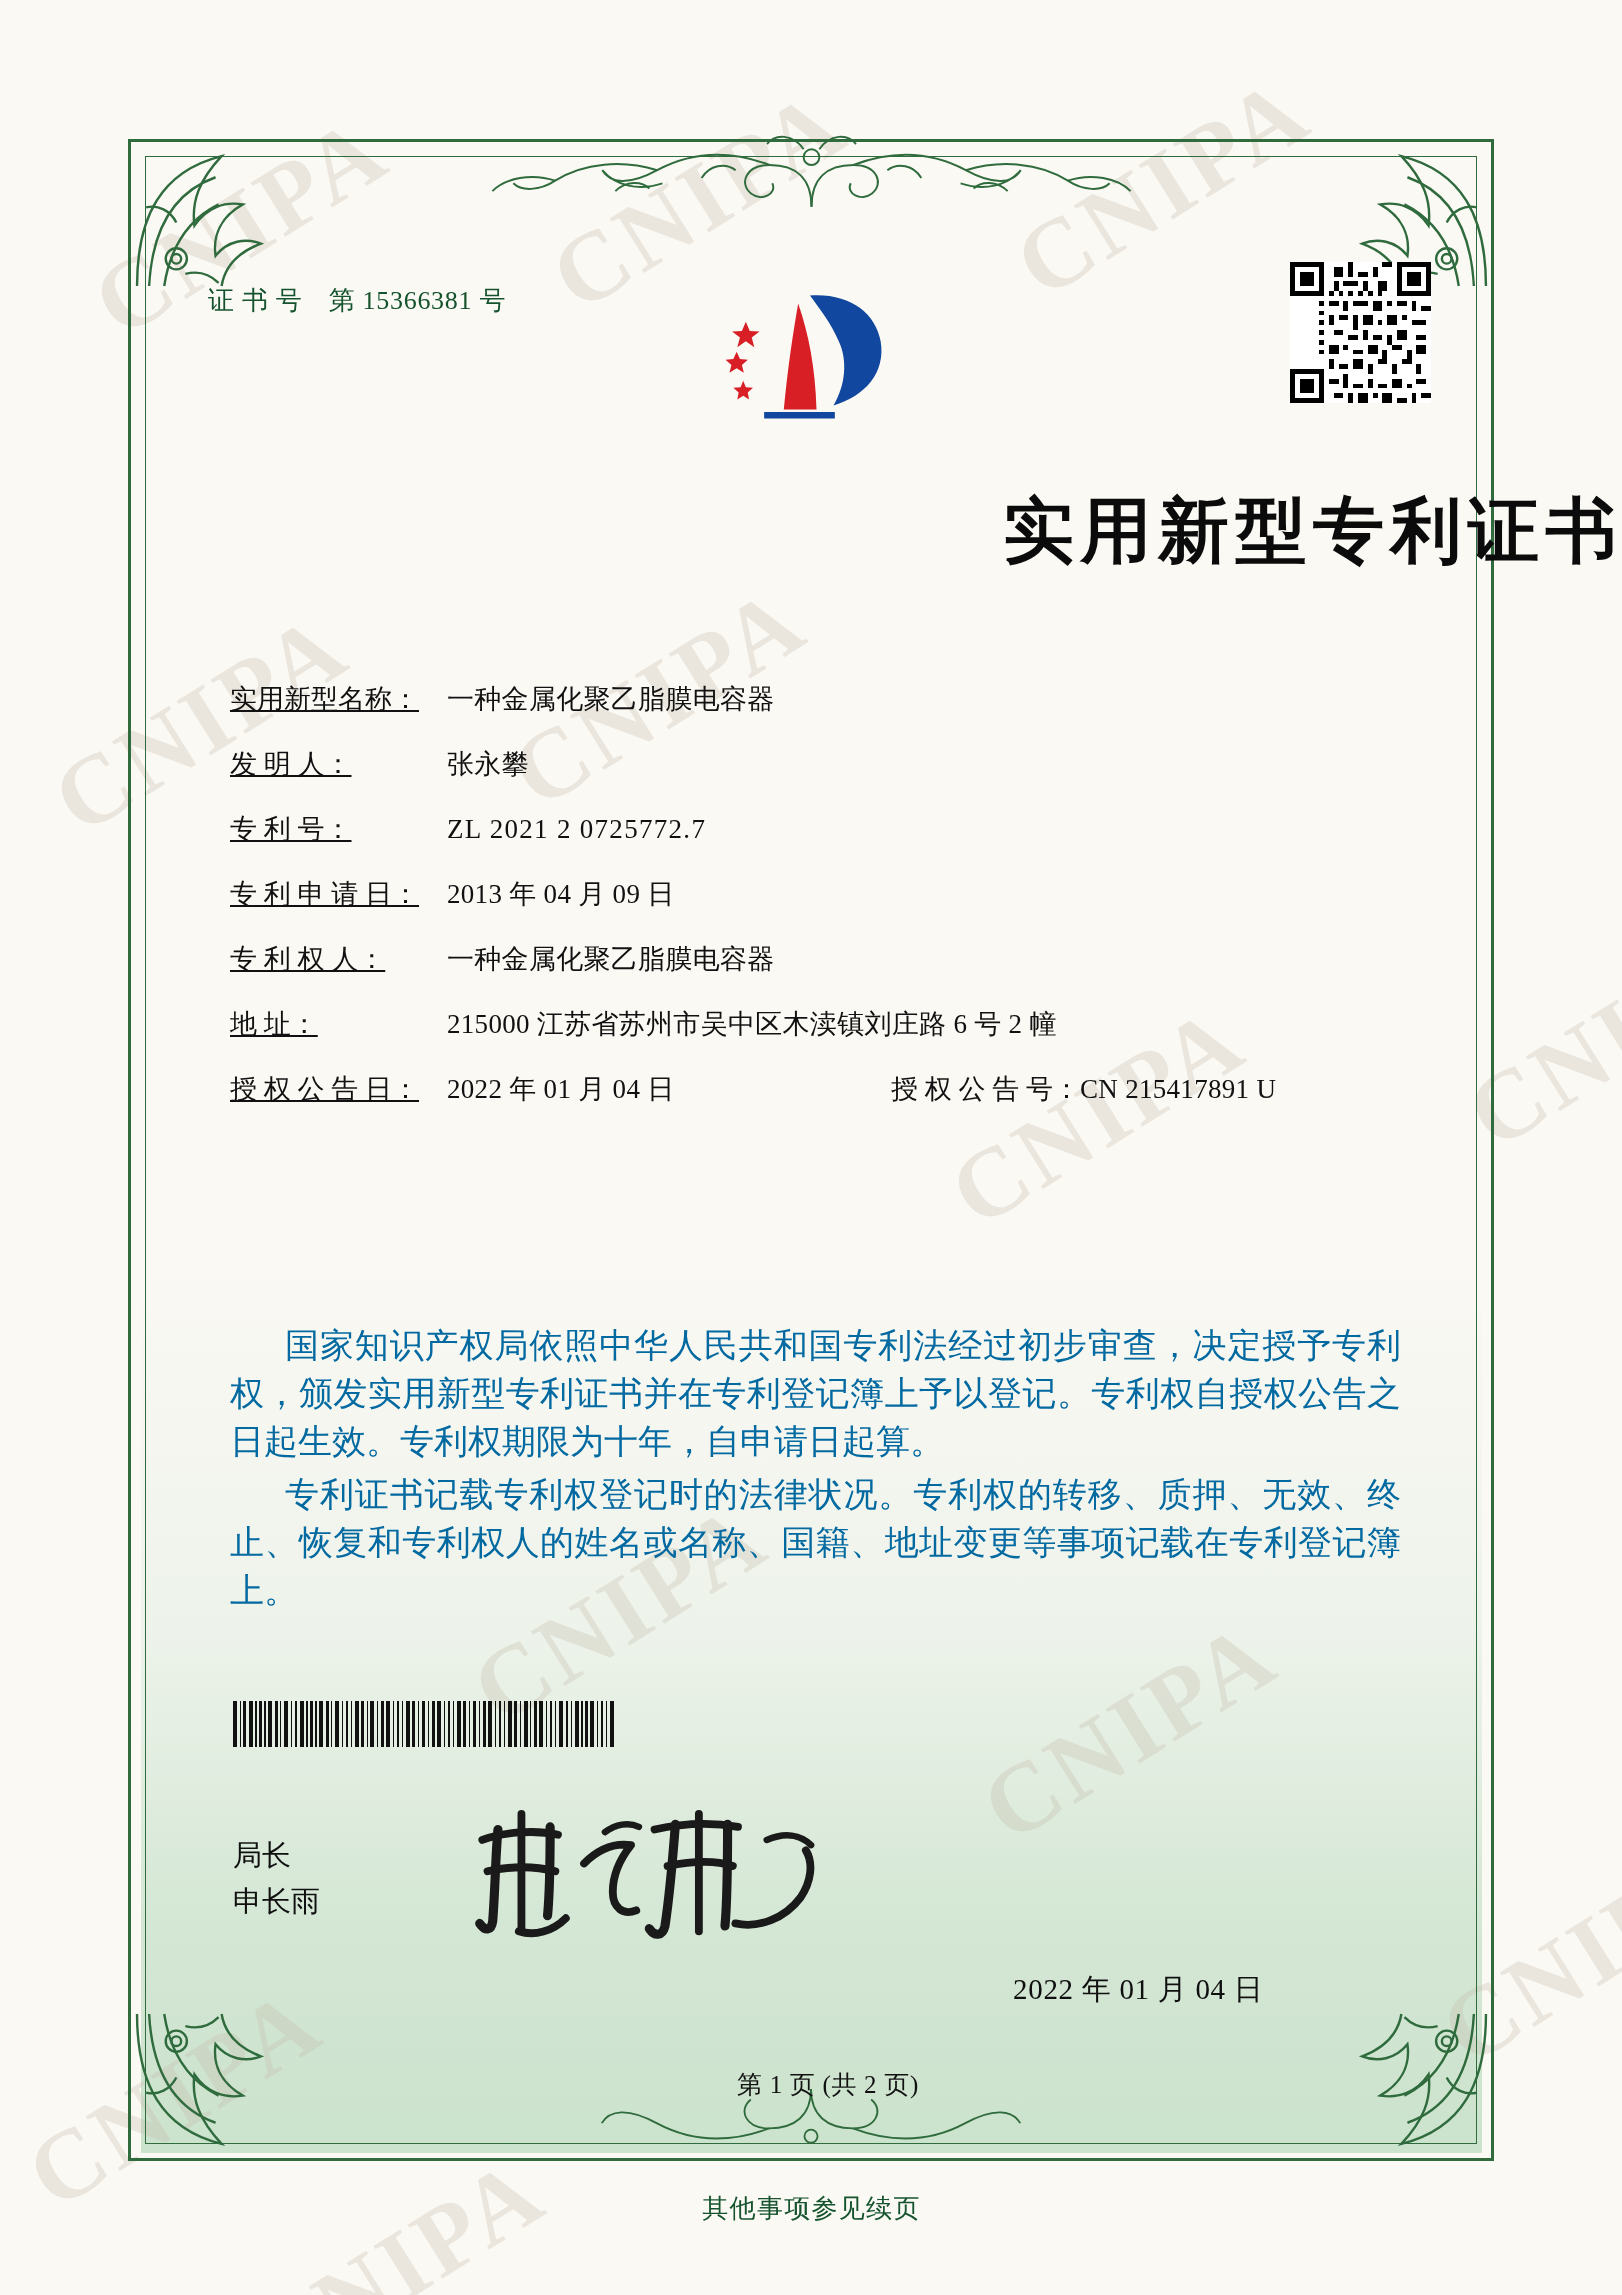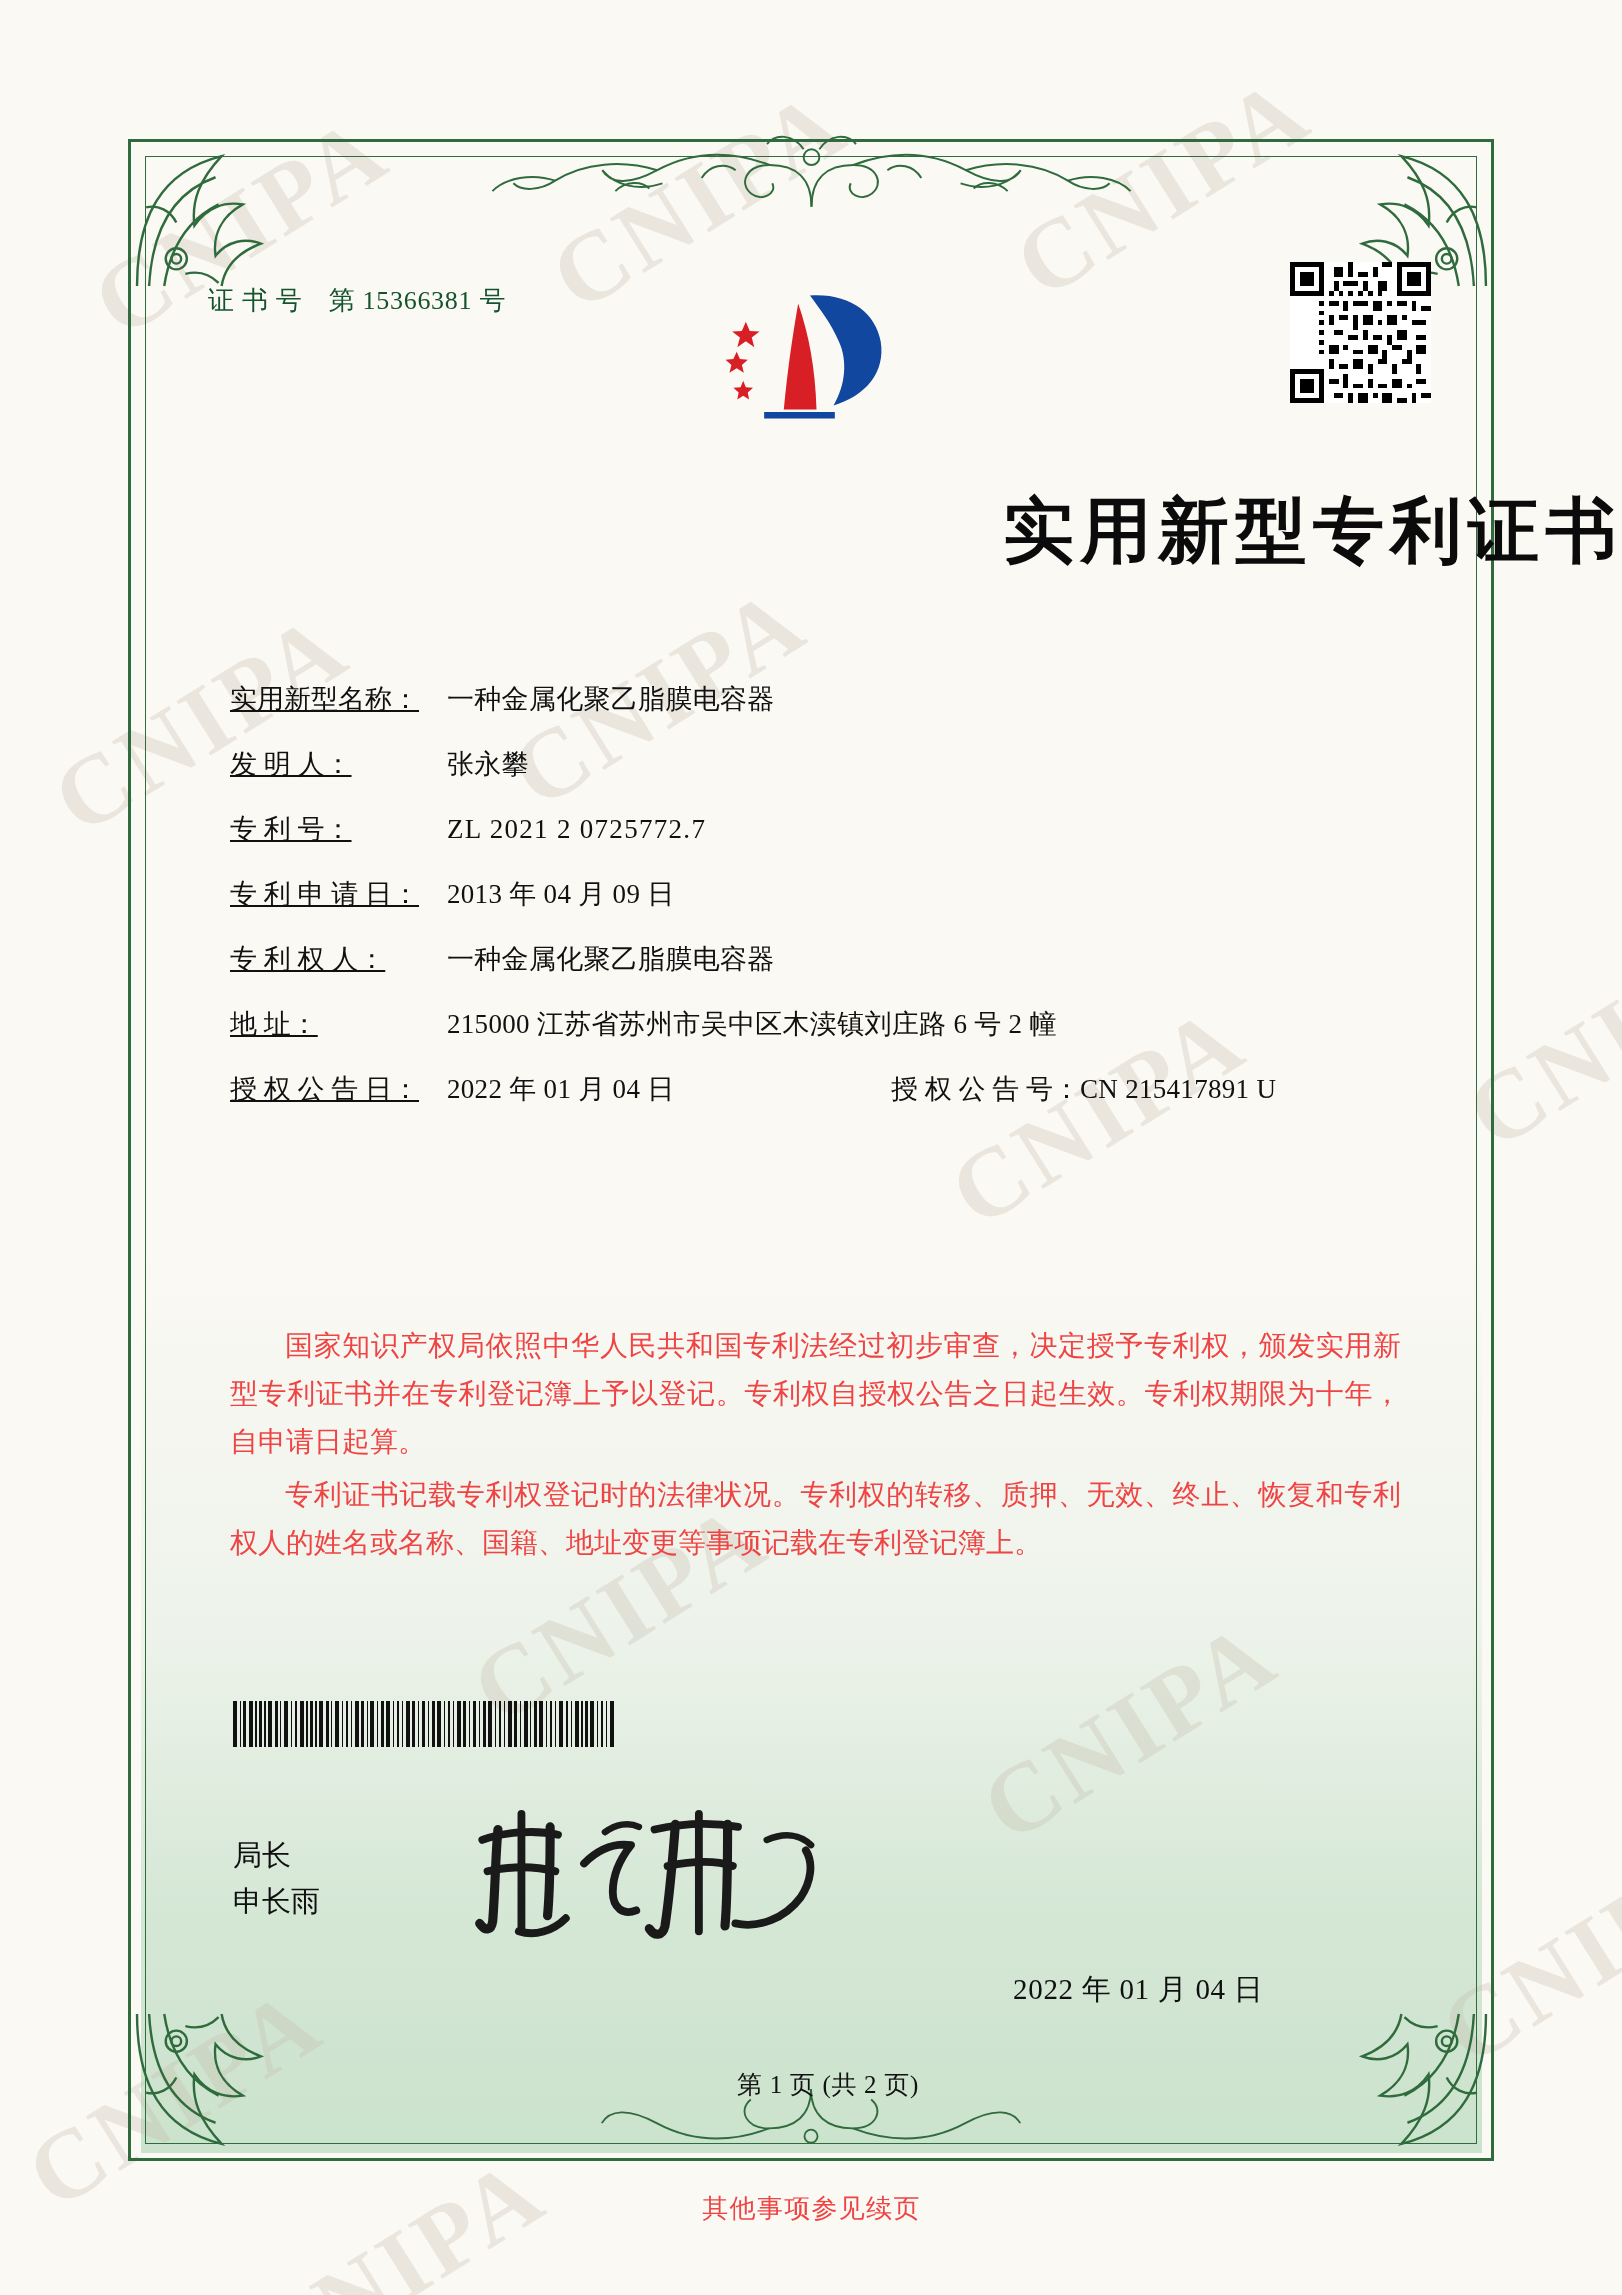--- a/index.html
+++ b/index.html
@@ -179,23 +179,23 @@
     white-space: nowrap;
   }
   .inline-label { letter-spacing: 0; }
 
   
   .paragraphs {
     position: absolute;
     left: 230px;
     top: 1322px;
     width: 1171px;
-    font-size: 28px;
+    font-size: 34px;
     line-height: 48px;
-    color: #ef4444;
+    color: #0369a1;
     text-align: justify;
   }
   .paragraphs p {
     margin: 0 0 5.2px 0;
     text-indent: 55px;
   }
 
   
   .barcode {
     position: absolute;
@@ -243,21 +243,21 @@
     letter-spacing: 0.7px;
     padding-left: 33px;
   }
 
   .footnote {
     position: absolute;
     left: 0; right: 0;
     top: 2191px;
     text-align: center;
     font-size: 26px;
-    color: #ef4444;
+    color: #14532d;
     letter-spacing: 1.3px;
   }
 </style>
 </head>
 <body>
 
 <div class="page">
 
   <div class="paper-tint"></div>
 

